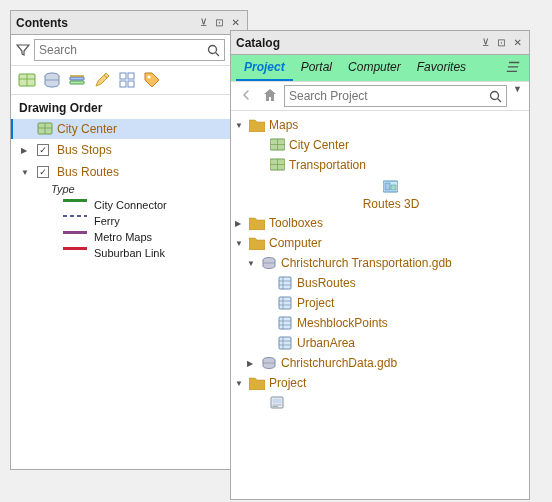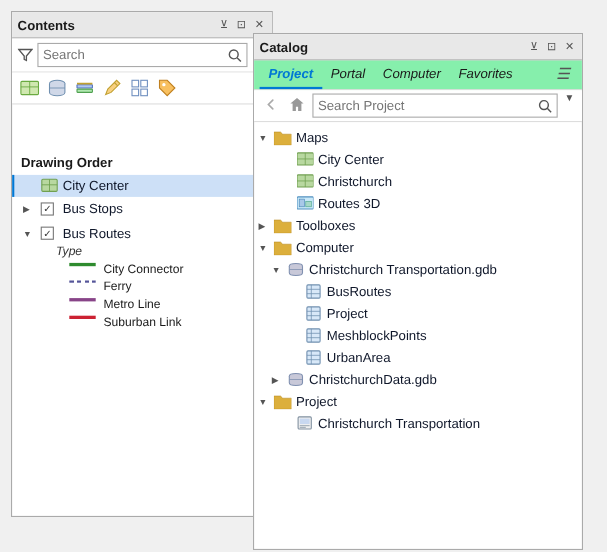--- a/index.html
+++ b/index.html
@@ -124,21 +124,20 @@
       justify-content: center;
       cursor: pointer;
       font-size: 14px;
     }
 
     
     .tree-area {
       flex: 1;
       overflow-y: auto;
       padding: 4px 0;
-      margin-top: 40px;
     }
 
     .section-title {
       font-weight: 600;
       font-size: 12px;
       padding: 2px 8px 4px 8px;
       color: #1a1a1a;
     }
 
     .tree-item {
@@ -169,21 +168,21 @@
       width: 16px;
       height: 16px;
       flex-shrink: 0;
       display: flex;
       align-items: center;
       justify-content: center;
     }
 
     .item-label {
       font-size: 12px;
-      color: #0f172a;
+      color: #a16207;
       margin-left: 2px;
     }
 
     .checkbox {
       width: 12px;
       height: 12px;
       border: 1px solid #777;
       background: #fff;
       display: flex;
       align-items: center;
@@ -420,21 +419,21 @@
     <div class="legend-item">
       <div class="legend-line" style="background:#2e8b2e; height:3px;"></div>
       <span class="legend-label">City Connector</span>
     </div>
     <div class="legend-item">
       <div class="legend-line" style="background: repeating-linear-gradient(90deg, #555599 0, #555599 4px, transparent 4px, transparent 7px); height:2px;"></div>
       <span class="legend-label">Ferry</span>
     </div>
     <div class="legend-item">
       <div class="legend-line" style="background:#884488; height:3px;"></div>
-      <span class="legend-label">Metro Line</span>
+      <span class="legend-label">Metro Maps</span>
     </div>
     <div class="legend-item">
       <div class="legend-line" style="background:#cc2233; height:3px;"></div>
       <span class="legend-label">Suburban Link</span>
     </div>
   </div>
 </div>
 
 <div class="catalog-panel">
 
@@ -504,24 +503,24 @@
 
     <div class="tree-item" style="padding-left:24px;">
       <span class="expand-arrow"></span>
       <span class="item-icon">
         <svg width="15" height="14" viewBox="0 0 15 14">
           <rect x="0" y="1" width="15" height="11" rx="1" fill="#b8d8a0" stroke="#70a050" stroke-width="1"></rect>
           <line x1="0" y1="6.5" x2="15" y2="6.5" stroke="#70a050" stroke-width="0.7"></line>
           <line x1="7.5" y1="1" x2="7.5" y2="12" stroke="#70a050" stroke-width="0.7"></line>
         </svg>
       </span>
-      <span class="item-label">Christchurch</span>
-    </div>
-
-    <div class="tree-item" style="padding-left:24px;">
+      <span class="item-label">Transportation</span>
+    </div>
+
+    <div class="tree-item" style="padding-left:24px;flex-direction:column;">
       <span class="expand-arrow"></span>
       <span class="item-icon">
         <svg width="15" height="14" viewBox="0 0 15 14">
           <rect x="0" y="1" width="15" height="11" rx="1" fill="#c8e8f8" stroke="#5090c0" stroke-width="1"></rect>
           <rect x="2" y="3" width="5" height="7" fill="#a8c8e8" stroke="#4080b0" stroke-width="0.5"></rect>
           <rect x="8" y="5" width="5" height="5" fill="#a8d8c8" stroke="#40a080" stroke-width="0.5"></rect>
         </svg>
       </span>
       <span class="item-label">Routes 3D</span>
     </div>
@@ -635,17 +634,16 @@
     <div class="tree-item" style="padding-left:24px;">
       <span class="expand-arrow"></span>
       <span class="item-icon">
         <svg width="14" height="14" viewBox="0 0 14 14">
           <rect x="1" y="1" width="12" height="11" rx="1" fill="#f0f0f0" stroke="#8090a0" stroke-width="1"></rect>
           <rect x="2.5" y="2.5" width="9" height="5" fill="#c8d8f0" stroke="none"></rect>
           <line x1="2.5" y1="9" x2="11.5" y2="9" stroke="#8090a0" stroke-width="0.7"></line>
           <line x1="2.5" y1="10.5" x2="8" y2="10.5" stroke="#8090a0" stroke-width="0.7"></line>
         </svg>
       </span>
-      <span class="item-label">Christchurch Transportation</span>
     </div>
 
   </div>
 </div>
 
 </body></html>

